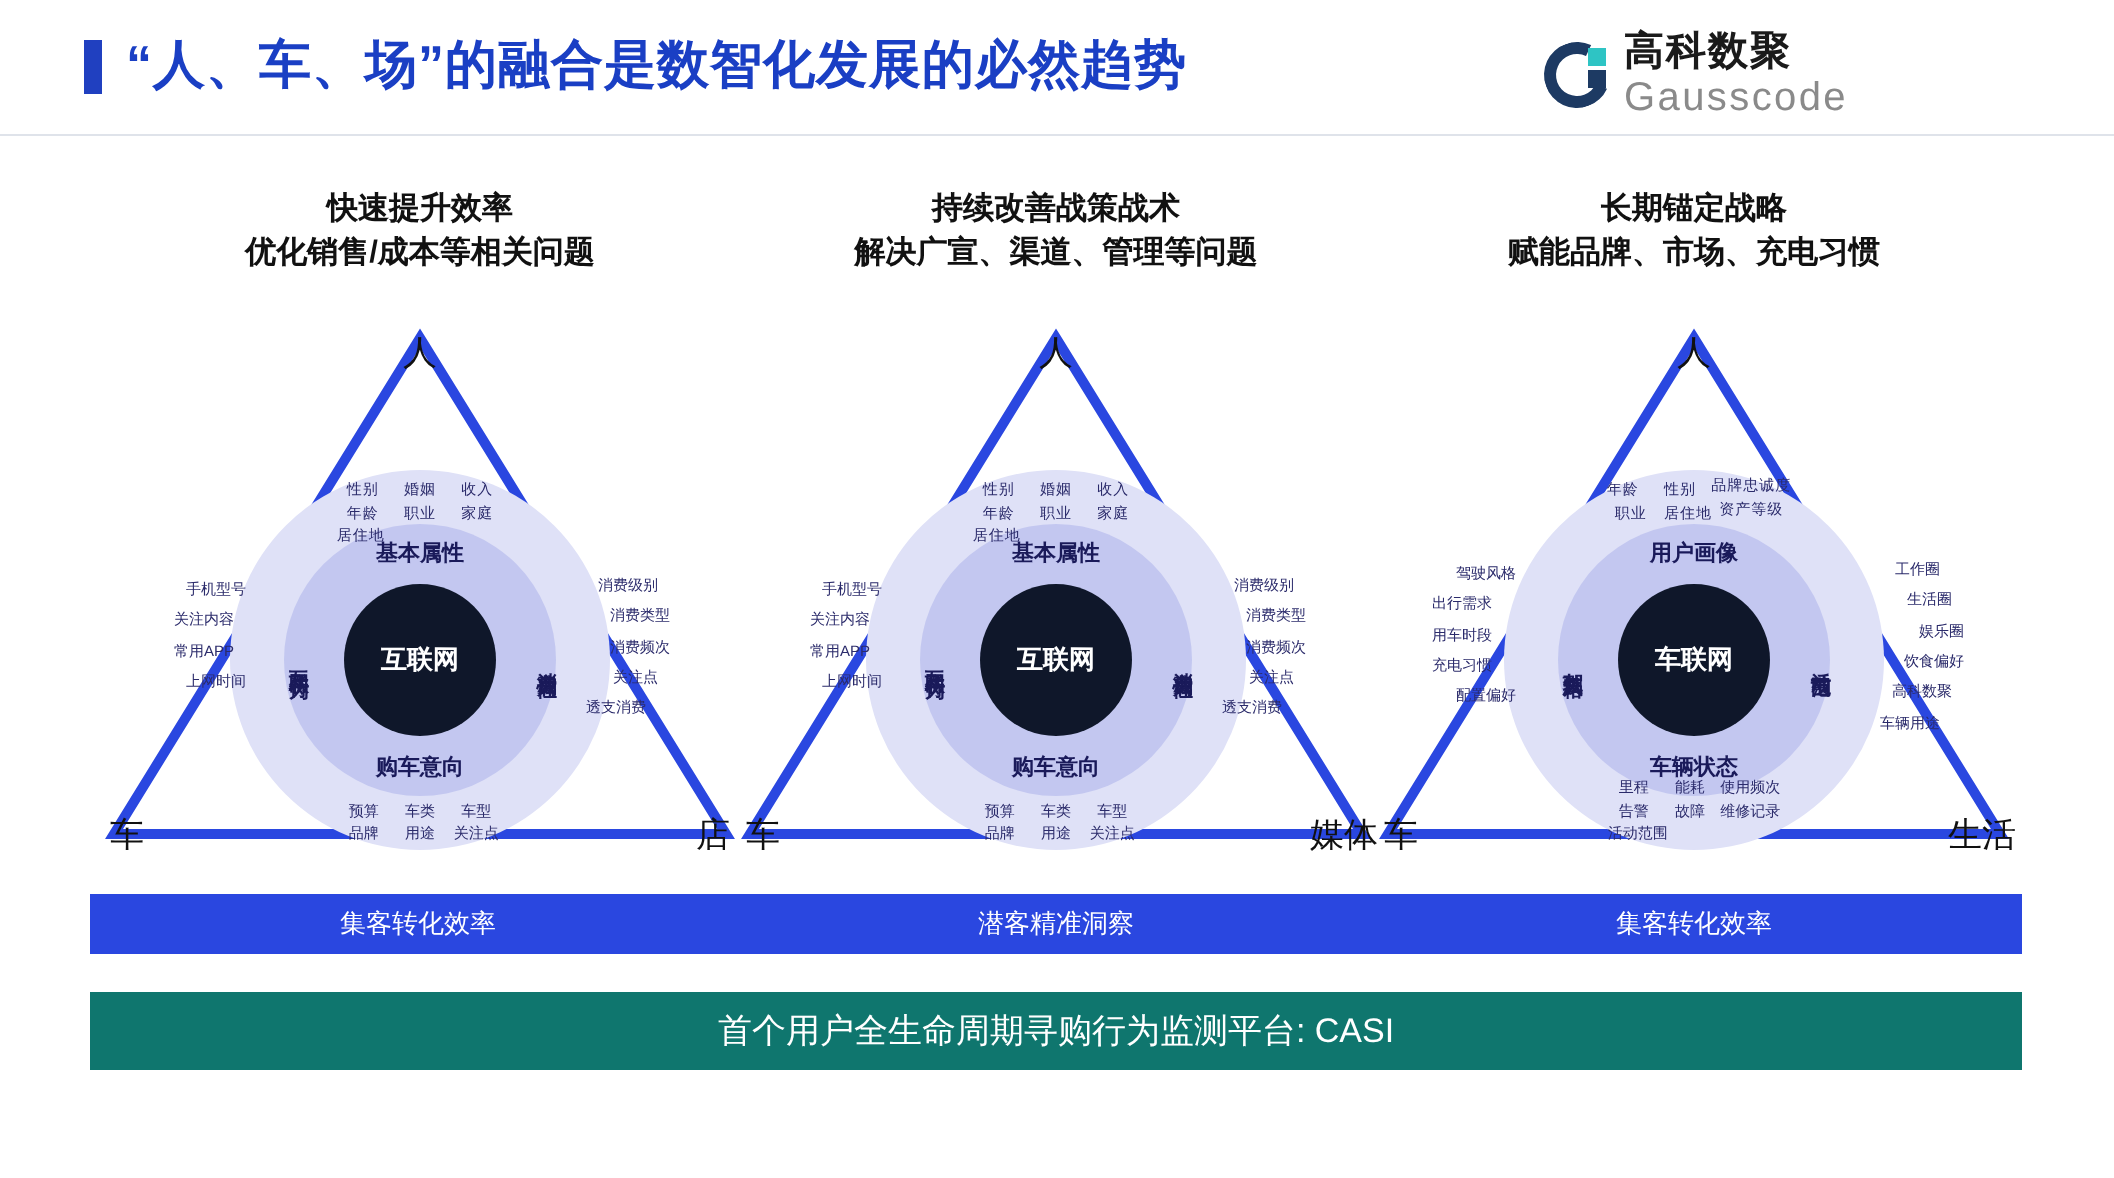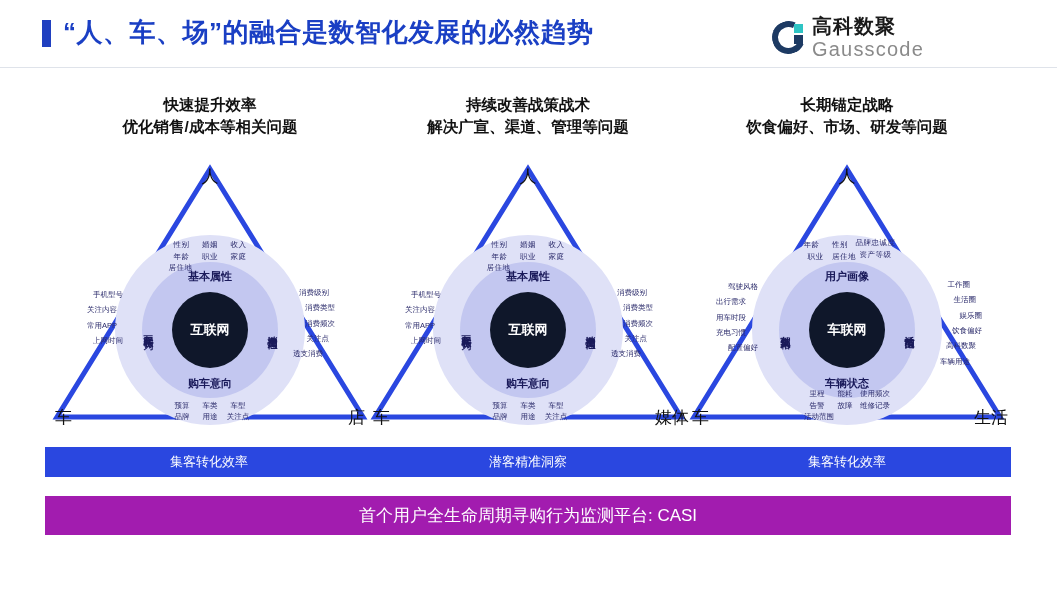--- a/index.html
+++ b/index.html
@@ -124,21 +124,21 @@
   .bar {
     position: absolute; top: 0; height: 30px; background: #2a47e0;
     color: #fff; font-size: 13px; display: flex; align-items: center; justify-content: center;
   }
   .bar-1 { left: 45px; width: 328px; }
   .bar-2 { left: 364px; width: 328px; }
   .bar-3 { left: 683px; width: 328px; }
 
   .banner {
     position: absolute; left: 45px; top: 496px; width: 966px; height: 39px;
-    background: #a21caf; color: #fff; font-size: 17px;
+    background: #0f766e; color: #fff; font-size: 17px;
     display: flex; align-items: center; justify-content: center;
   }
 </style>
 </head>
 <body>
 
 <div class="slide">
 
   <div class="header">
     <div class="title-bar"></div>
@@ -297,21 +297,21 @@
             <div class="indr2">关注点</div>
             <div class="indr3">透支消费</div>
           </div>
         </div>
       </div>
     </div>
 
     <div class="col col-3">
       <div class="col-head">
         <div class="l1">长期锚定战略</div>
-        <div class="l2">饮食偏好、市场、研发等问题</div>
+        <div class="l2">赋能品牌、市场、充电习惯</div>
       </div>
       <div class="tri-wrap">
         <svg class="tri-svg" width="330" height="280" viewBox="0 0 330 280">
           <polygon points="165,18 318,266 12,266" fill="none" stroke="#2a47e0" stroke-width="5"></polygon>
         </svg>
         <div class="tri-apex">人</div>
         <div class="tri-bl">车</div>
         <div class="tri-br wide">生活</div>
 
         <div class="rings">

